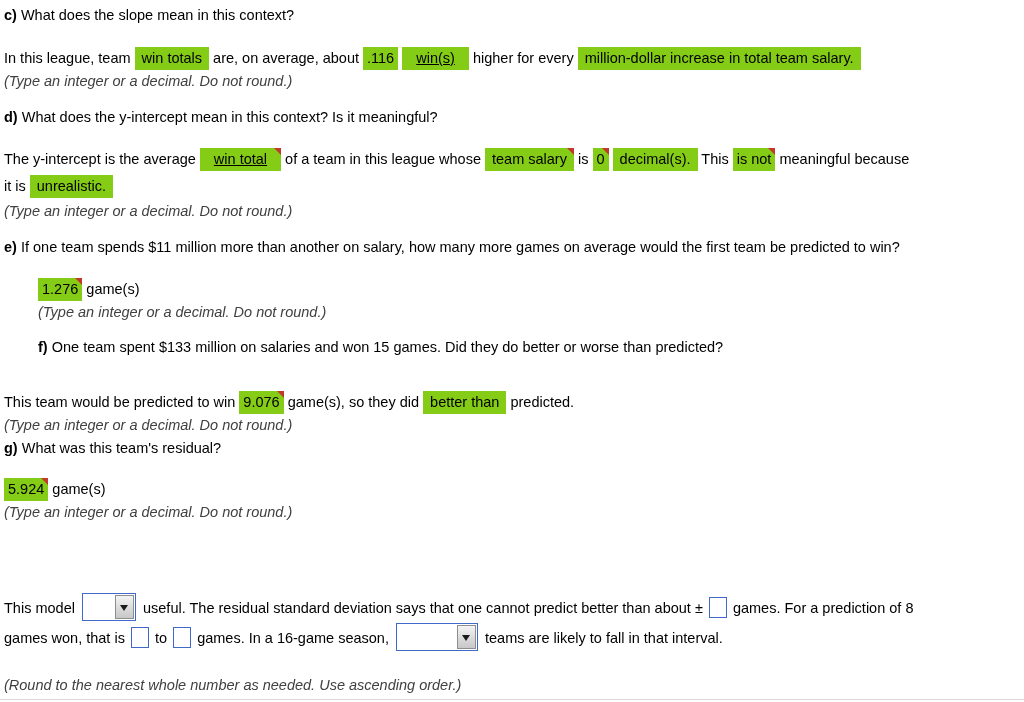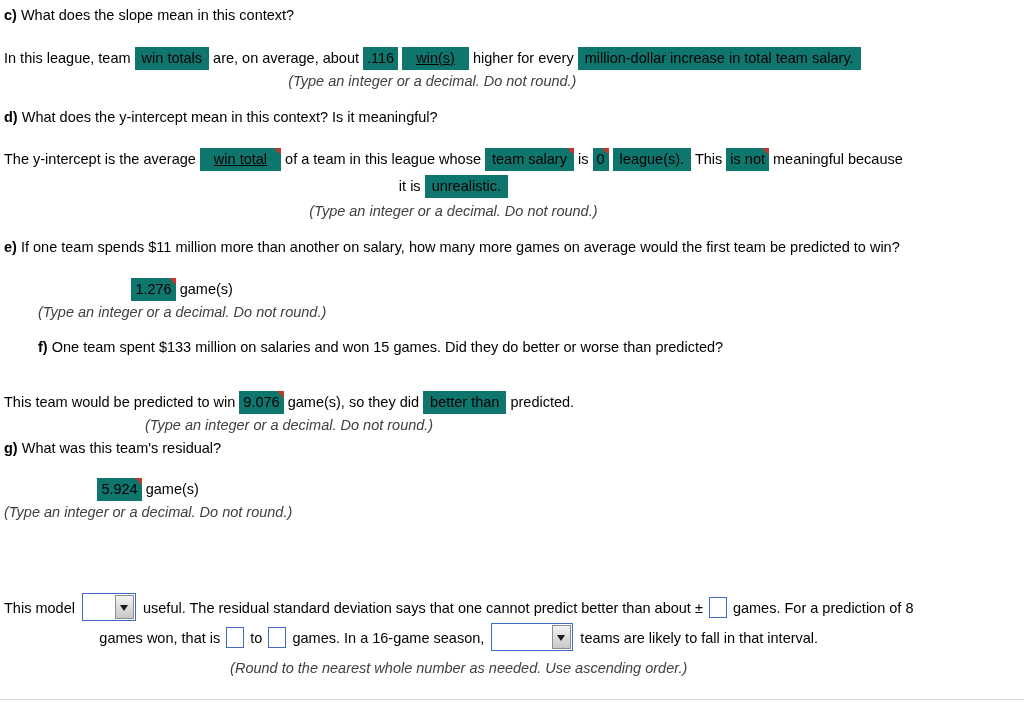--- a/index.html
+++ b/index.html
@@ -15,21 +15,20 @@
     color: #000000;
     overflow: hidden;
     position: relative;
   }
   .page {
     position: relative;
     width: 992px;
     height: 700px;
     padding: 4px;
     box-sizing: border-box;
-    text-align: center;
   }
   .bottom-rule {
     position: absolute;
     left: 0;
     bottom: 0;
     width: 1024px;
     height: 1px;
     background: #d9d9d9;
   }
 
@@ -56,21 +55,21 @@
     color: #404040;
     font-size: 14.5px;
     line-height: 19px;
     white-space: nowrap;
     font-style: italic;
   }
 
   
   .ans {
     display: inline-block;
-    background: #0f766e;
+    background: #84cc16;
     padding: 2px 7px 3px 7px;
     position: relative;
     vertical-align: baseline;
     line-height: 18px;
     white-space: nowrap;
   }
   .ans.flag::after {
     content: "";
     position: absolute;
     top: 0;
@@ -165,21 +164,21 @@
   </div>
 
   <div class="qblock" style="top:145px;">
     <div class="answerline">
       <span>The y-intercept is the average</span>
       <span class="ans flag wide">win total</span>
       <span>of a team in this league whose</span>
       <span class="ans flag">team salary</span>
       <span>is</span>
       <span class="ans flag tight">0</span>
-      <span class="ans">league(s).</span>
+      <span class="ans">decimal(s).</span>
       <span>This</span>
       <span class="ans flag tight">is not</span>
       <span>meaningful because</span>
     </div>
     <div class="answerline" style="line-height:26px;">
       <span>it is</span>
       <span class="ans">unrealistic.</span>
     </div>
     <div class="hint" style="margin-top:3px;">(Type an integer or a decimal. Do not round.)</div>
   </div>
@@ -247,17 +246,17 @@
       <span>games won, that is</span>
       <span class="inbox"></span>
       <span>to</span>
       <span class="inbox"></span>
       <span>games. In a 16-game season,</span>
       <span class="sel wide2">
         <span class="arrowbtn"></span>
       </span>
       <span>teams are likely to fall in that interval.</span>
     </div>
-    <div class="hint" style="margin-top:4px;">(Round to the nearest whole number as needed. Use ascending order.)</div>
+    <div class="hint" style="margin-top:21px;">(Round to the nearest whole number as needed. Use ascending order.)</div>
   </div>
 
   <div class="bottom-rule"></div>
 </div>
 
 </body></html>

